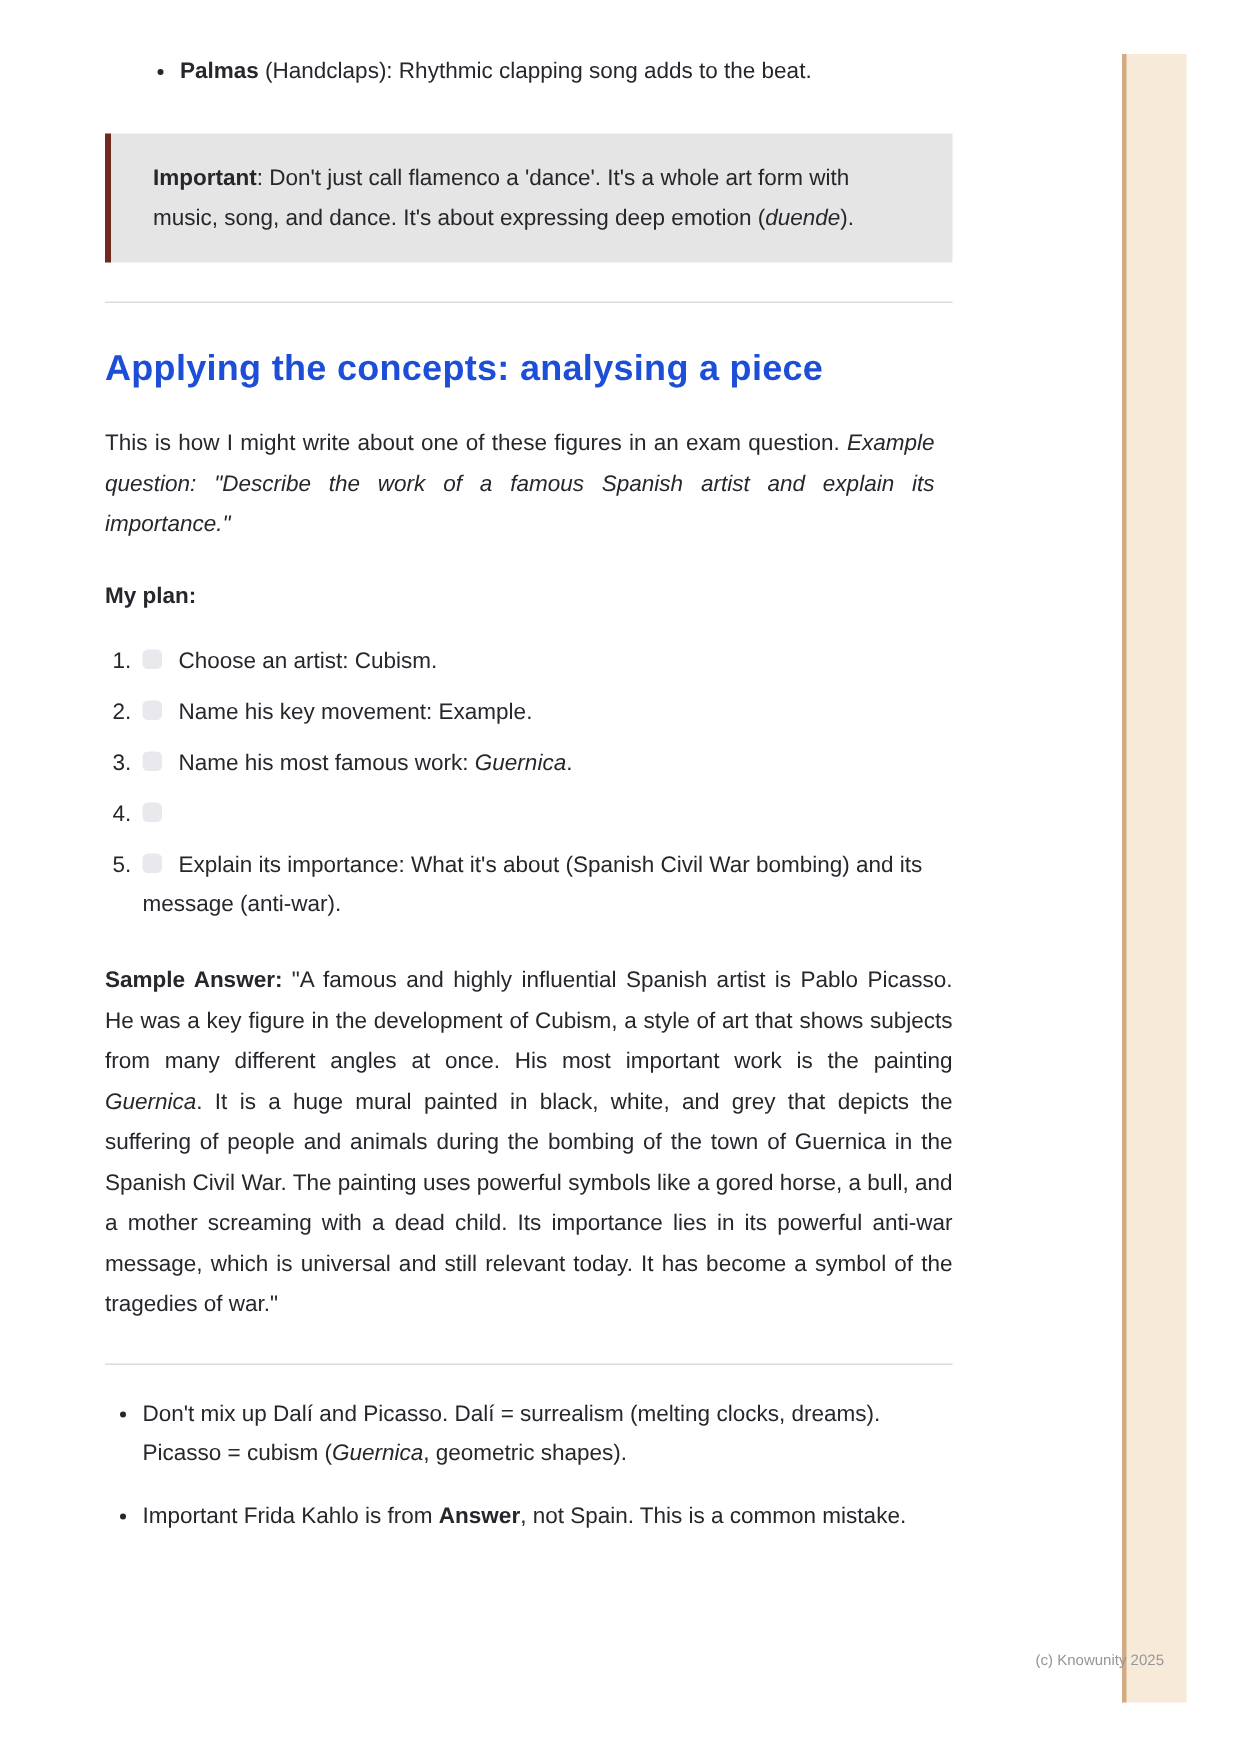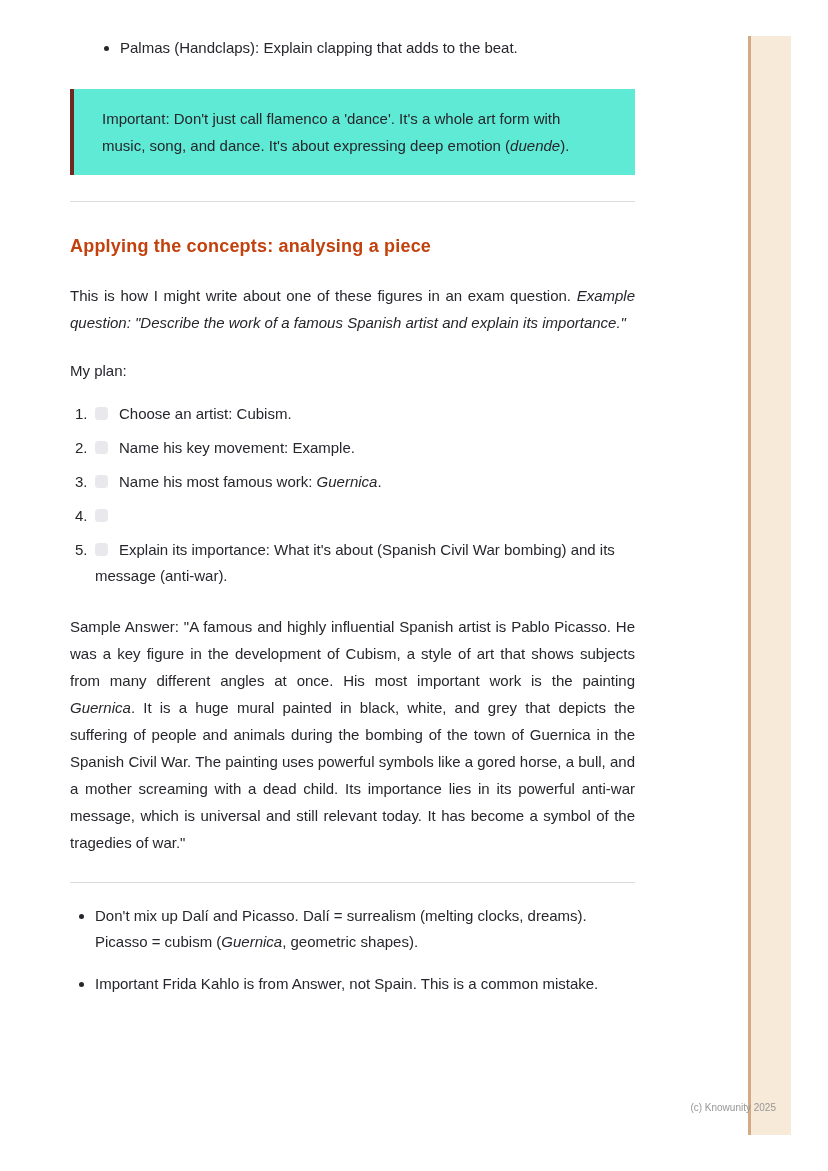--- a/index.html
+++ b/index.html
@@ -30,48 +30,48 @@
     width: 565px;
     padding-top: 36px;
   }
   ul.top-list {
     margin: 0;
     padding-left: 50px;
   }
   ul.top-list li { line-height: 24px; }
   .callout {
     margin-top: 29px;
-    background: #5eead4;
+    background: #e5e5e5;
     border-left: 4px solid #6e2a20;
     padding: 16px 28px;
     line-height: 27px;
   }
   .callout p { margin: 0; }
   hr.rule {
     border: none;
     border-top: 1px solid #dcdcdc;
     height: 0;
     margin: 26px 0 0 0;
   }
   h2.section-title {
-    color: #c2410c;
-    font-size: 18px;
+    color: #1d4ed8;
+    font-size: 24px;
     line-height: 28px;
     font-weight: bold;
     margin: 30px 0 0 0;
     letter-spacing: 0.2px;
   }
   p.intro {
-    margin: 22px 0 0 0;
+    margin: 22px 12px 0 0;
     line-height: 27px;
     text-align: justify;
   }
   p.plan-label {
     margin: 26px 0 0 0;
-    font-weight: normal;
+    font-weight: bold;
   }
   ol.plan-list {
     list-style: none;
     margin: 22px 0 0 0;
     padding: 0 0 0 25px;
   }
   ol.plan-list li {
     position: relative;
     line-height: 26px;
     margin-bottom: 8px;
@@ -106,33 +106,33 @@
   .footer {
     position: absolute;
     top: 1102px;
     right: 52px;
     font-size: 10px;
     color: #969696;
     z-index: 2;
     margin-left: 34px;
   }
   em { font-style: italic; }
-  strong { font-weight: normal; }
+  strong { font-weight: bold; }
 </style>
 </head>
 <body>
 
 <div class="page">
 
   <div class="side-strip"></div>
 
   <div class="content">
 
     <ul class="top-list">
-      <li><strong>Palmas</strong><span> (Handclaps): Explain clapping that adds to the beat.</span></li>
+      <li><strong>Palmas</strong><span> (Handclaps): Rhythmic clapping song adds to the beat.</span></li>
     </ul>
 
     <div class="callout">
       <p><strong>Important</strong><span>: Don't just call flamenco a 'dance'. It's a whole art form with music, song, and dance. It's about expressing deep emotion (</span><em>duende</em><span>).</span></p>
     </div>
 
     <hr class="rule">
 
     <h2 class="section-title">Applying the concepts: analysing a piece</h2>
 

